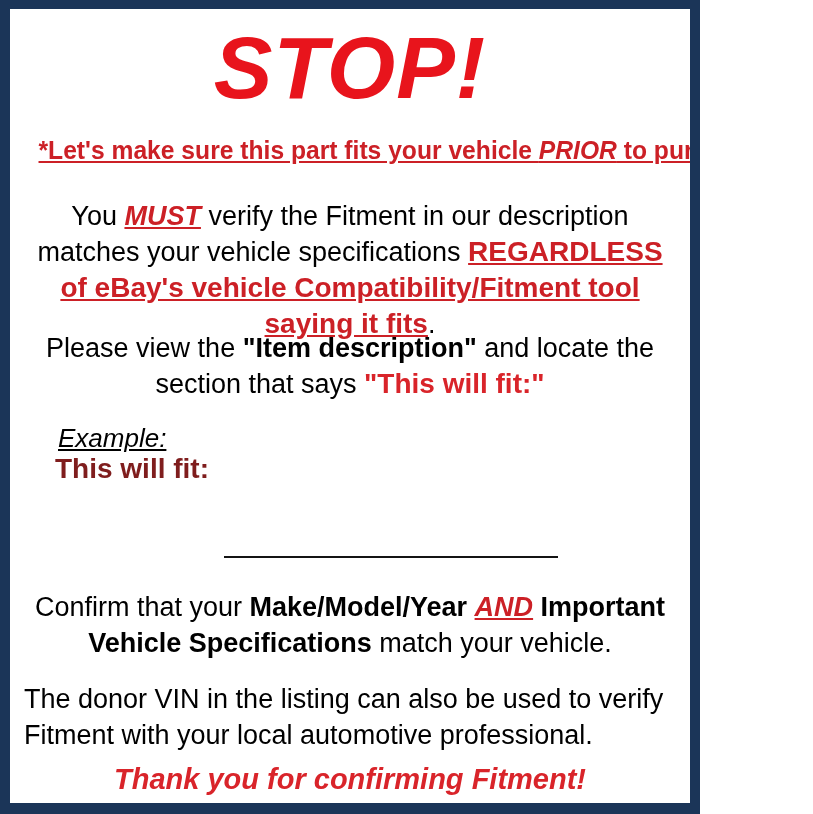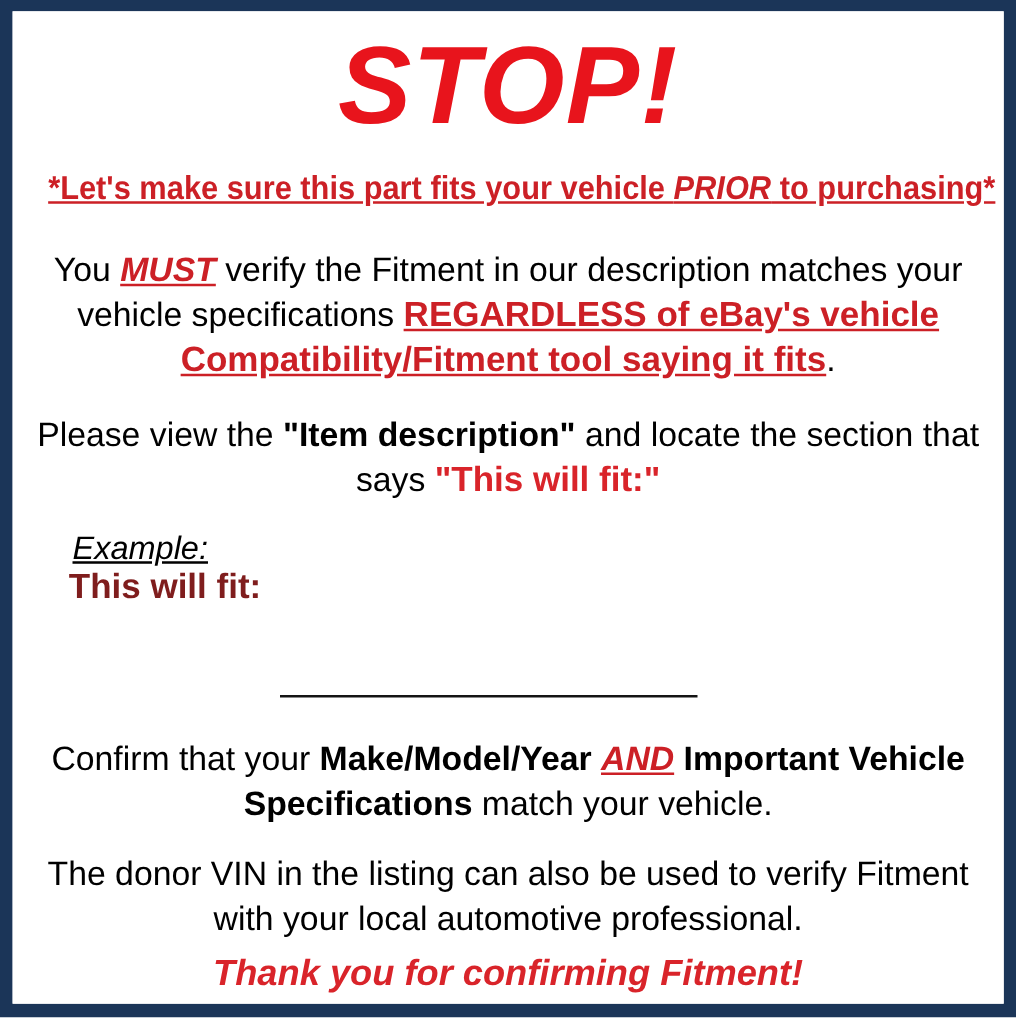--- a/index.html
+++ b/index.html
@@ -2,21 +2,21 @@
 <html><head>
 <meta charset="utf-8">
 <style>
   html, body {
     margin: 0;
     padding: 0;
     background: #ffffff;
   }
   #page {
     position: relative;
-    width: 813px;
+    width: 700px;
     height: 814px;
     box-sizing: border-box;
     background: #ffffff;
     border-top: 9px solid #1b3558;
     border-left: 10px solid #1b3558;
     border-right: 10px solid #1b3558;
     border-bottom: 11px solid #1b3558;
     overflow: hidden;
     font-family: "Liberation Sans", sans-serif;
   }
@@ -181,21 +181,21 @@
     font-style: italic;
     text-decoration: underline;
   }
 
   
   .para4 {
     position: absolute;
     top: 672px;
     left: 14px;
     right: 14px;
-    text-align: center;
+    text-align: left;
     font-size: 27px;
     line-height: 36px;
     color: #000000;
   }
 
   
   .thanks {
     position: absolute;
     top: 752px;
     left: 0;

